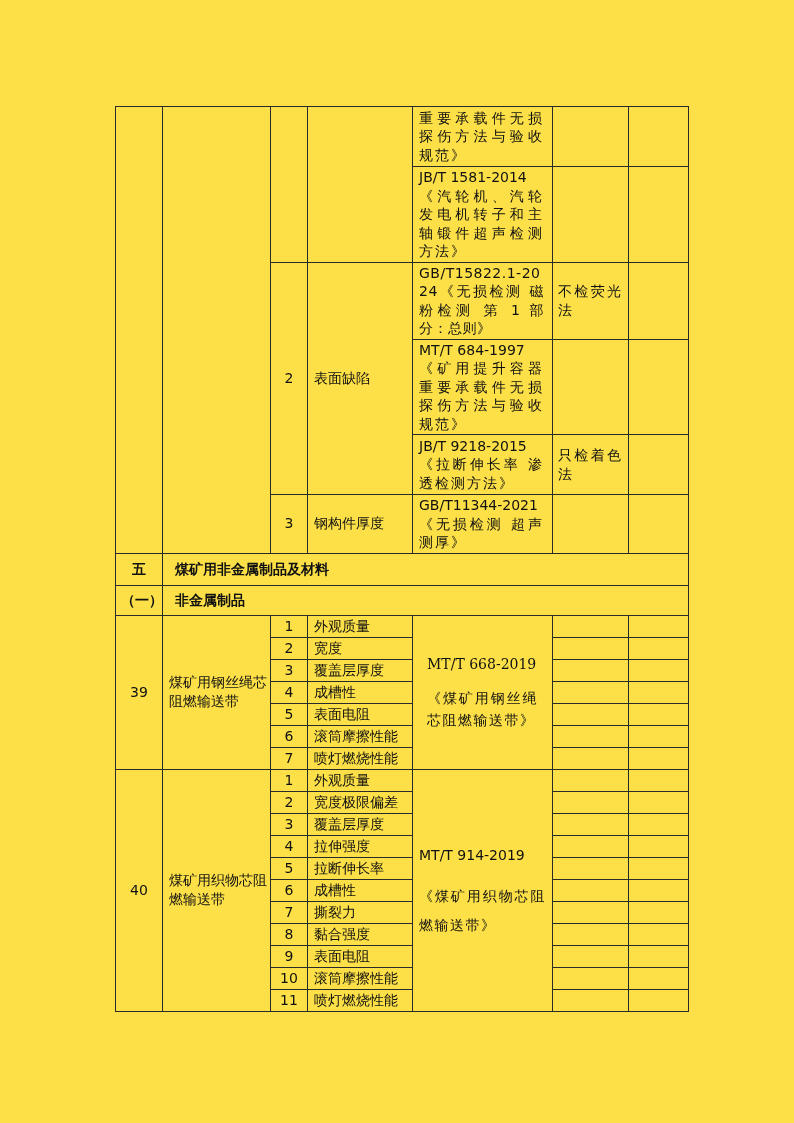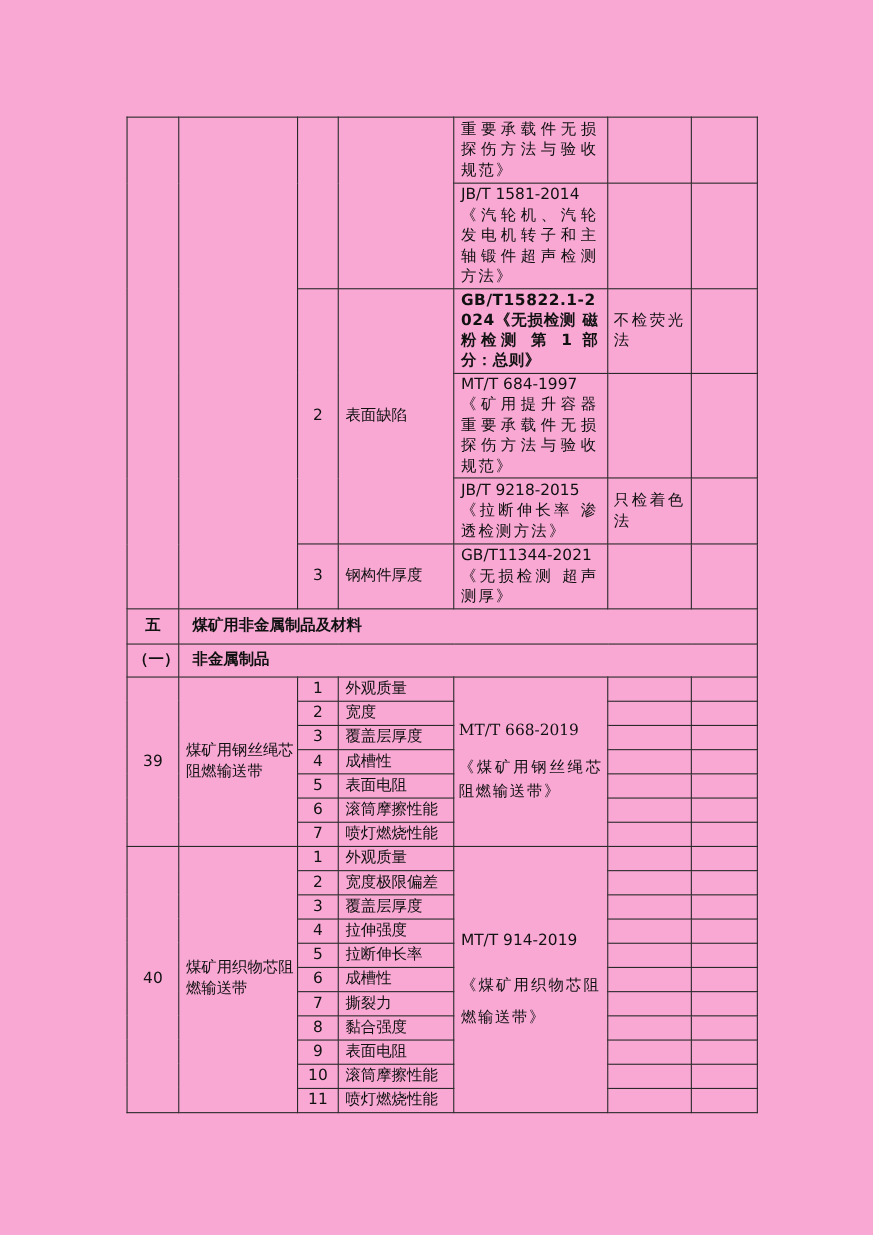--- a/index.html
+++ b/index.html
@@ -1,19 +1,19 @@
 <!DOCTYPE html>
 <html><head>
 <meta charset="utf-8">
 <style>
   html,body{margin:0;padding:0;background:#888;}
   .page{
     position:relative;
     width:794px;height:1123px;
-    background:#f9a8d4;
+    background:#fde047;
     font-family:"DejaVu Sans","Liberation Sans",sans-serif;
     color:#111;
     overflow:hidden;
   }
   table.doc-table{
     position:absolute;left:115px;top:106px;
     width:573px;
     border-collapse:collapse;
     table-layout:fixed;
   }
@@ -25,22 +25,22 @@
     vertical-align:middle;
     overflow:hidden;
     word-break:normal;
   }
   .c{text-align:center;}
   .item{padding-left:6px;}
   .product{padding:0 3px 0 6px;line-height:19px;}
   .std{padding:1px 8px 1px 6px;line-height:18.5px;vertical-align:middle;}
   .std .code{display:block;}
   .std .name{display:block;text-align:justify;letter-spacing:2px;}
-  .std-flow{text-align:justify;word-break:break-all;letter-spacing:0.5px;font-weight:bold;}
-  .std39{font-family:"DejaVu Serif","Liberation Serif",serif;line-height:22px;padding:0 4px;}
+  .std-flow{text-align:justify;word-break:break-all;letter-spacing:0.5px;}
+  .std39{font-family:"DejaVu Serif","Liberation Serif",serif;line-height:22px;padding:0 14px;}
   .std40{line-height:29px;padding:0 6px;}
   .std40 .name,.std39 .name{letter-spacing:1.5px;margin-top:12px;}
   .note{text-align:justify;letter-spacing:2px;line-height:19px;padding:2px 5px;vertical-align:middle;margin-top:36px;}
   .sec-no{font-weight:bold;text-align:center;}
   .sec-title{font-weight:bold;padding-left:12px;}
 </style>
 </head>
 <body>
 
 <div class="page">

